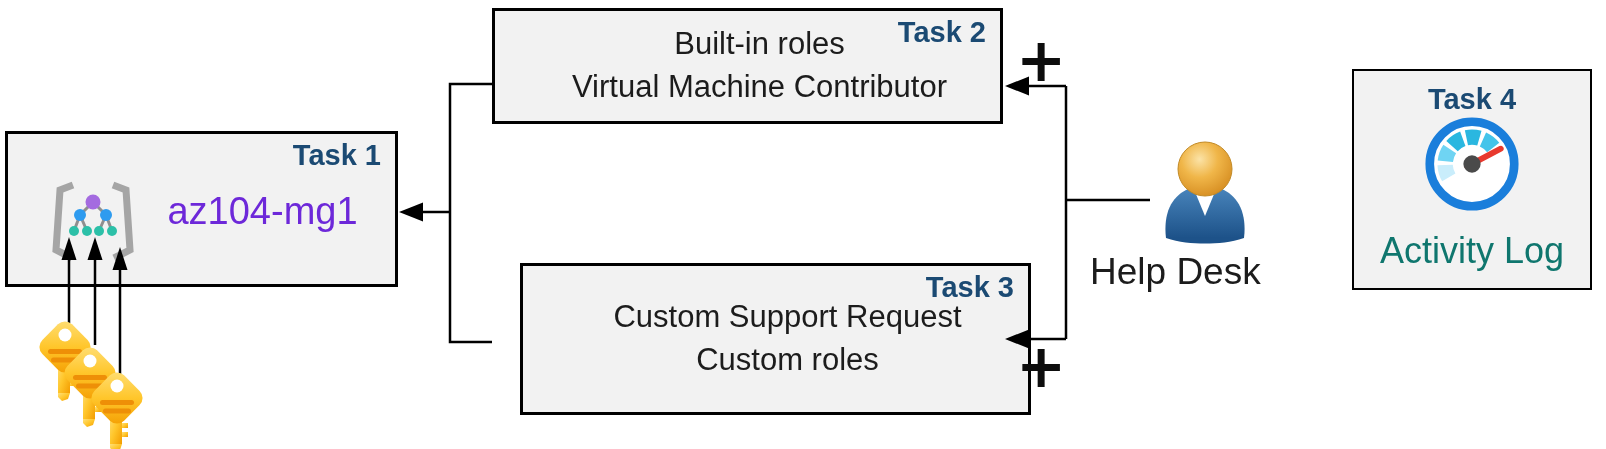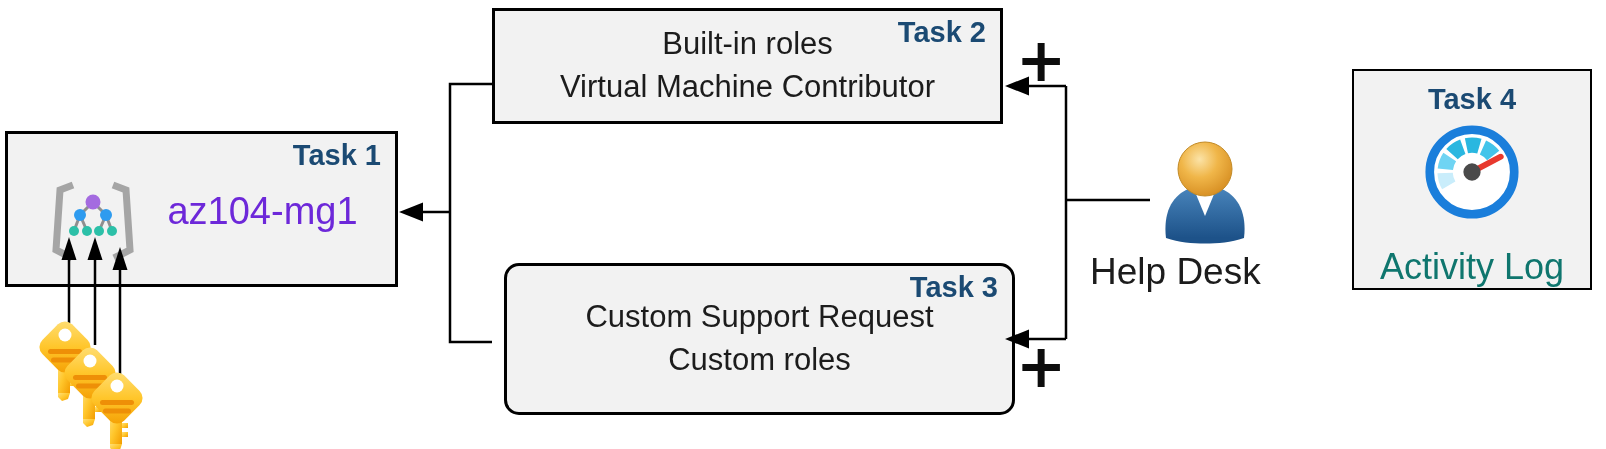--- a/index.html
+++ b/index.html
@@ -1,29 +1,29 @@
 <!DOCTYPE html>
 <html><head>
 <meta charset="utf-8">
 <style>
   html,body{margin:0;padding:0;background:#fff;}
   .stage{position:relative;width:1606px;height:449px;background:#ffffff;
          font-family:"Liberation Sans",sans-serif;overflow:hidden;}
   .box{position:absolute;background:#f2f2f2;border:3px solid #000;box-sizing:border-box;}
   .badge{position:absolute;top:5px;right:14px;font-weight:bold;font-size:29px;color:#1b4a73;white-space:nowrap;}
   .lines{display:flex;flex-direction:column;justify-content:center;align-items:center;
-         width:100%;height:100%;font-size:31px;color:#1c1c1c;line-height:1.38;text-align:left;}
+         width:100%;height:100%;font-size:31px;color:#1c1c1c;line-height:1.38;text-align:left;padding-left:12px;}
   #task1-box{left:5px;top:131px;width:393px;height:156px;}
   #task2-box{left:492px;top:8px;width:511px;height:116px;}
-  #task3-box{left:504px;top:263px;width:511px;height:152px;border-radius:15px;}
+  #task3-box{left:520px;top:263px;width:511px;height:152px;}
   #task4-box{left:1352px;top:69px;width:240px;height:221px;border-width:2px;}
   #task1-name{position:absolute;left:128px;right:6px;top:56px;text-align:center;
               font-size:38px;color:#6d28d9;}
   #mgmt-icon{position:absolute;left:44px;top:47px;}
-  #task4-box .col{display:flex;flex-direction:column;align-items:center;height:100%;justify-content:space-between;}
+  #task4-box .col{display:flex;flex-direction:column;align-items:center;height:100%;}
   #task4-badge{position:static;margin-top:12px;}
   #task4-caption{font-size:36px;color:#0f766e;margin-top:18px;}
   .plus{position:absolute;font-family:"DejaVu Sans",sans-serif;font-weight:bold;
         font-size:60px;line-height:1;color:#0d0d0d;}
   #plus-top{left:1016px;top:30px;}
   #plus-bottom{left:1016px;top:336px;}
   #connector-svg{position:absolute;left:0;top:0;z-index:4;pointer-events:none;}
   #keys-svg{position:absolute;left:26px;top:314px;z-index:5;}
   #person{position:absolute;left:1090px;top:140px;width:230px;z-index:3;}
   #person svg{display:block;margin:0 auto;}

